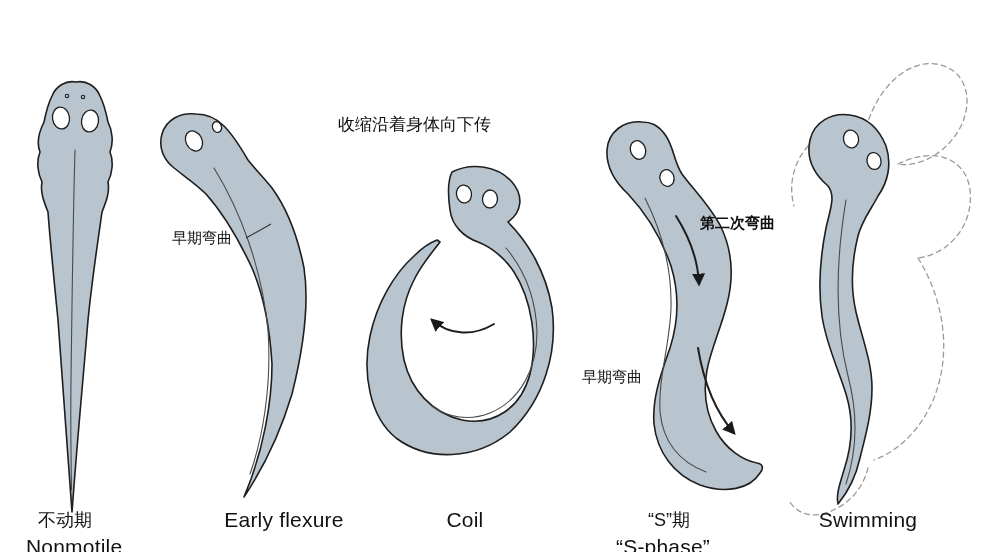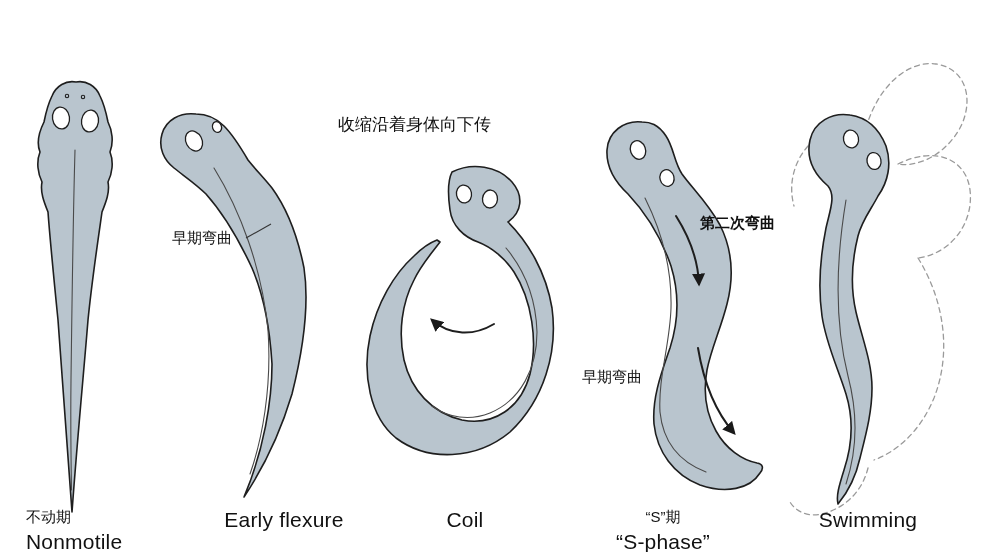--- a/index.html
+++ b/index.html
@@ -19,21 +19,21 @@
   .body-shape{fill:var(--body-fill);stroke:var(--outline);stroke-width:1.6;stroke-linejoin:round;}
   .midline{fill:none;stroke:var(--midline);stroke-width:1.1;stroke-linecap:round;}
   .eye{fill:#ffffff;stroke:var(--outline);stroke-width:1.3;}
   .dot{fill:none;stroke:var(--outline);stroke-width:1.1;}
   .arrow-path{fill:none;stroke:var(--outline);stroke-width:2;stroke-linecap:round;}
   .ghost{fill:none;stroke:var(--ghost);stroke-width:1.3;stroke-dasharray:5 4;stroke-linecap:round;}
   .leader{stroke:#333;stroke-width:1.1;}
   .ann{position:absolute;font-size:15px;white-space:nowrap;}
   .ann-large{font-size:17px;}
   .stage-label{position:absolute;top:508px;}
-  .stage-label .cn{font-size:15px;margin-bottom:3px;}
+  .stage-label .cn{font-size:18px;margin-bottom:3px;margin-left:12px;}
   .stage-label .en{font-size:21px;letter-spacing:.2px;}
   .tc{text-align:center;}
 </style>
 </head>
 <body>
 
 <div class="canvas">
 
   <svg width="986" height="552" viewBox="0 0 986 552">
     <defs>

